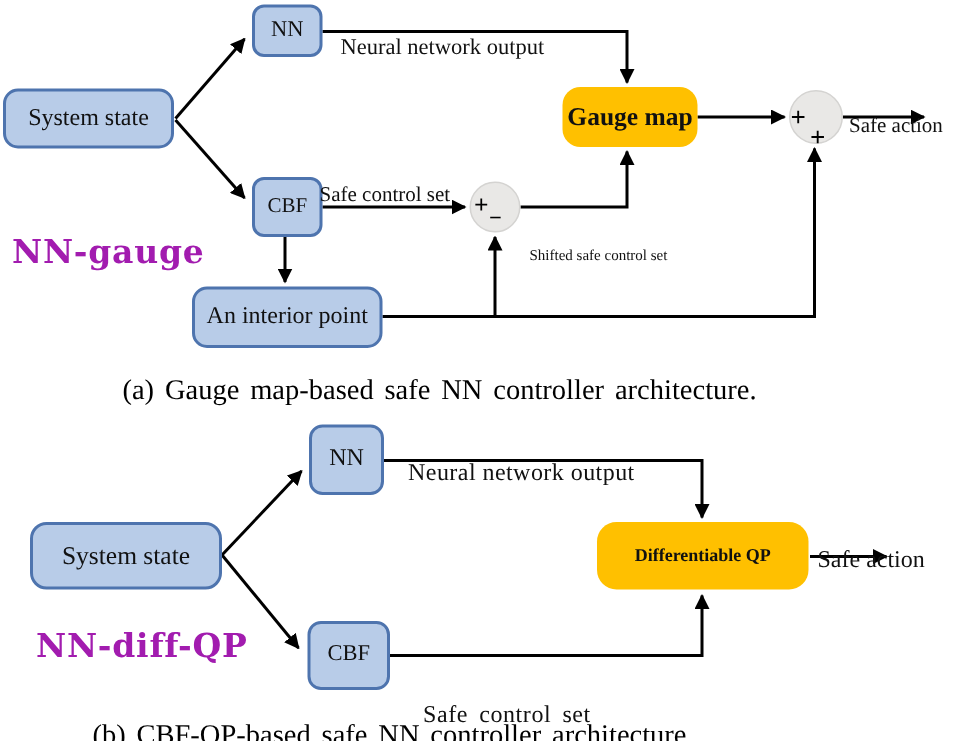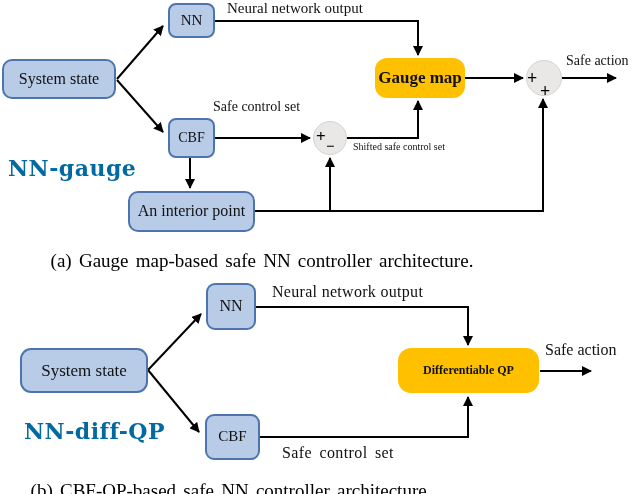--- a/index.html
+++ b/index.html
@@ -33,29 +33,30 @@
     background:var(--sum-fill,#e9e8e6);
     border:1px solid var(--sum-border,#d6d5d3);
   }
   .sum span {
     position:absolute; color:#000; line-height:1;
     font-family:"Liberation Serif", serif; font-weight:600;
   }
   .lbl {
     position:absolute; white-space:nowrap; color:var(--text,#111);
     line-height:1.1;
+    margin-top:24px;
   }
   .tag {
-    position:absolute; white-space:nowrap; color:#0369a1;
+    position:absolute; white-space:nowrap; color:#a21caf;
     font-family:"DejaVu Serif", serif; font-weight:700;
     letter-spacing:0.5px;
   }
   .caption {
     position:absolute; text-align:center; color:#000;
-    font-size:19px; word-spacing:2.5px; white-space:nowrap;
+    font-size:19px; word-spacing:2.5px; white-space:nowrap;padding-left:31px;
   }
 </style>
 </head>
 <body>
 
 <div id="canvas">
 
   <svg id="wires" viewBox="0 0 640 494" xmlns="http://www.w3.org/2000/svg">
     <defs>
       <marker id="ah" markerUnits="userSpaceOnUse" markerWidth="10" markerHeight="10" refX="9" refY="5" orient="auto">

